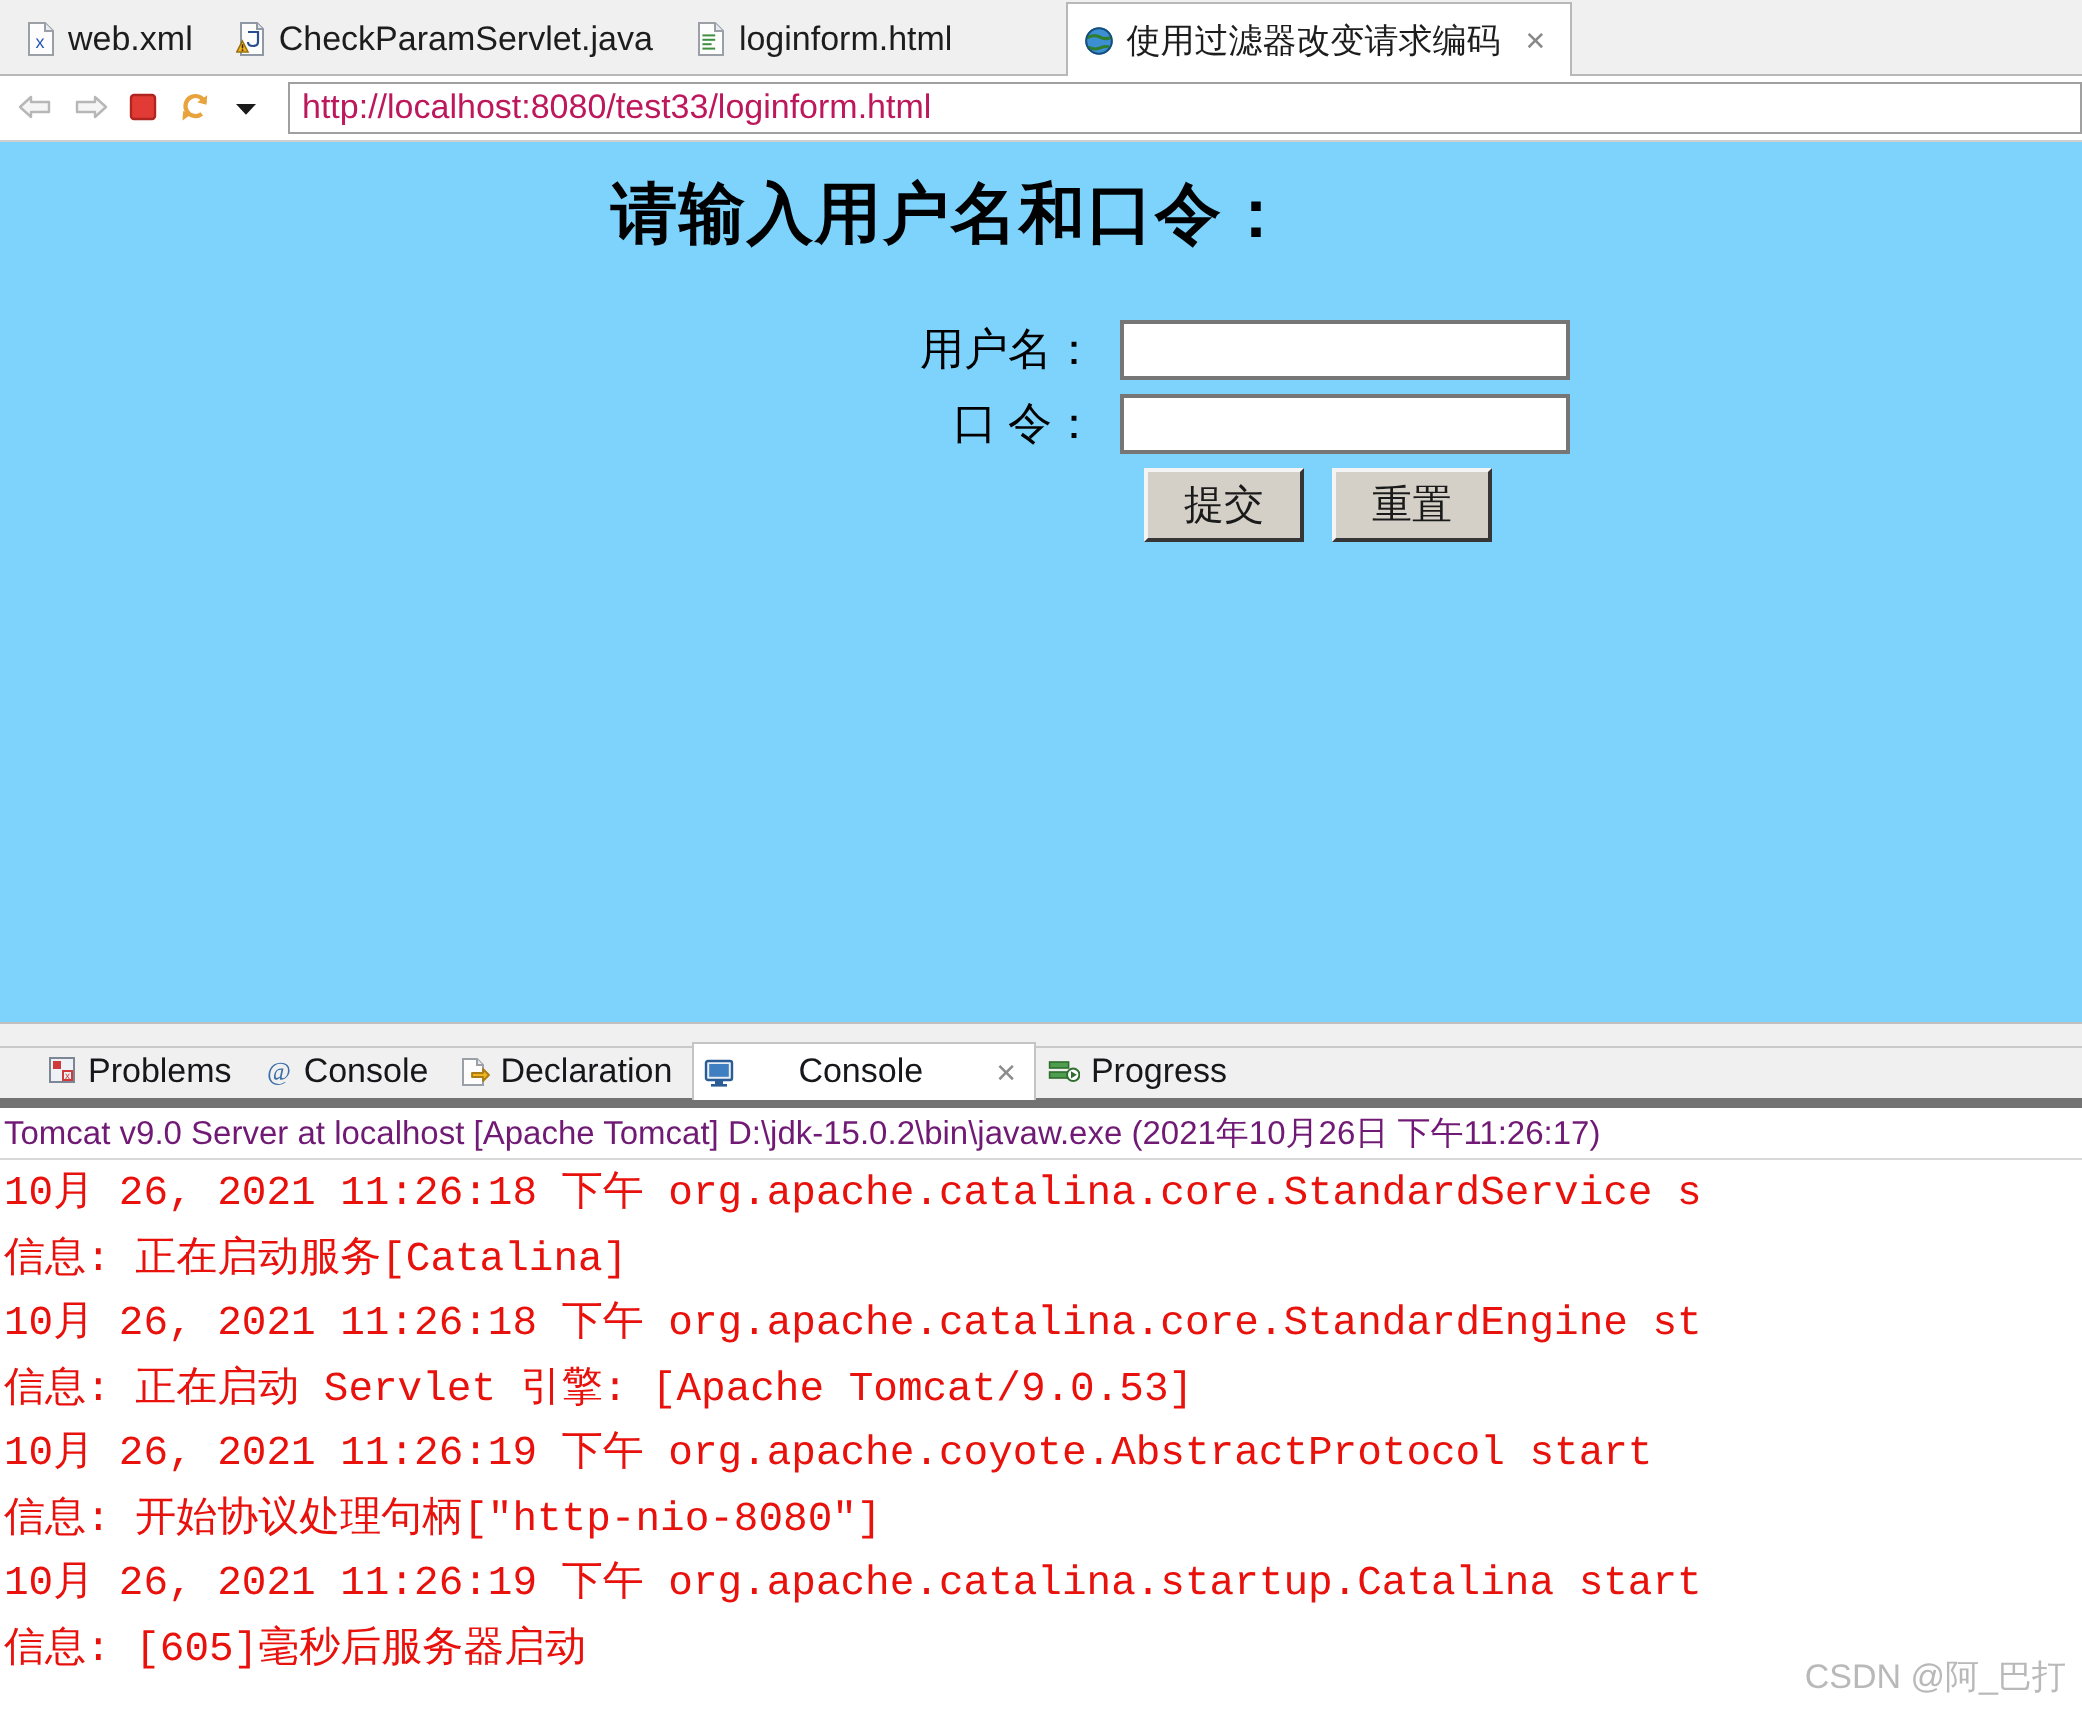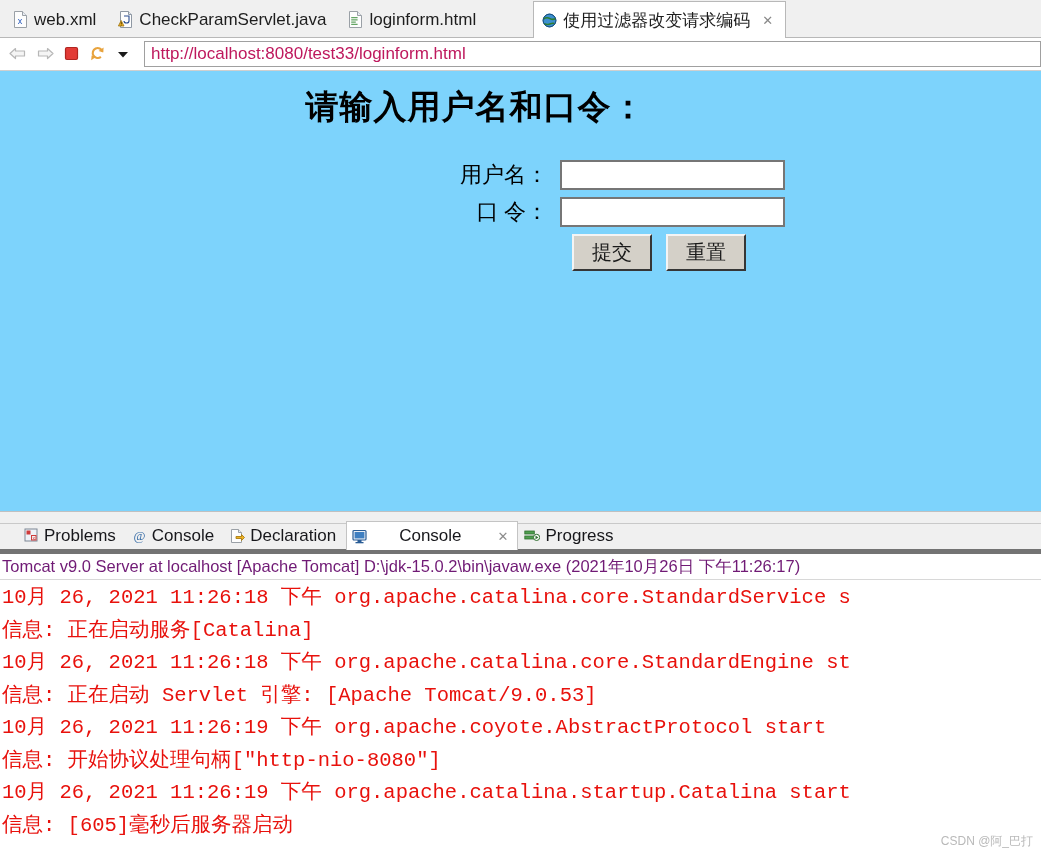--- a/index.html
+++ b/index.html
@@ -211,21 +211,21 @@
     color: #e8110c;
     white-space: pre;
     overflow: hidden;
     text-overflow: clip;
   }
   .watermark {
     position: absolute;
     right: 8px;
     bottom: 6px;
     font-family: "Liberation Sans", sans-serif;
-    font-size: 12px;
+    font-size: 17px;
     color: #b9b9b9;
     white-space: nowrap;
   }
 </style>
 </head>
 <body>
 
 <div id="app">
 
   <div class="tabbar">

